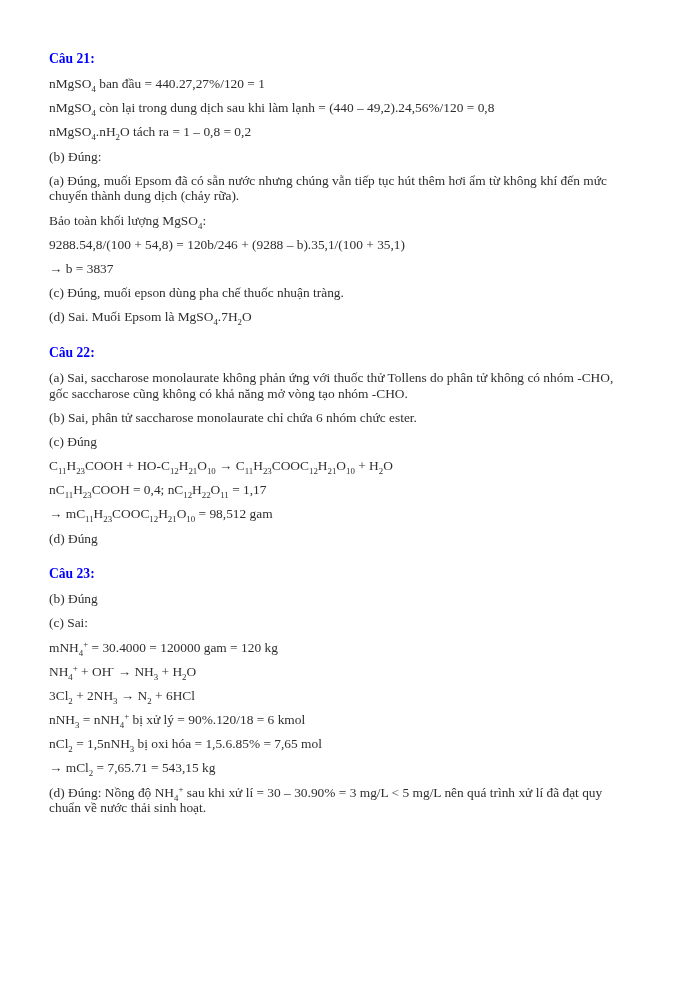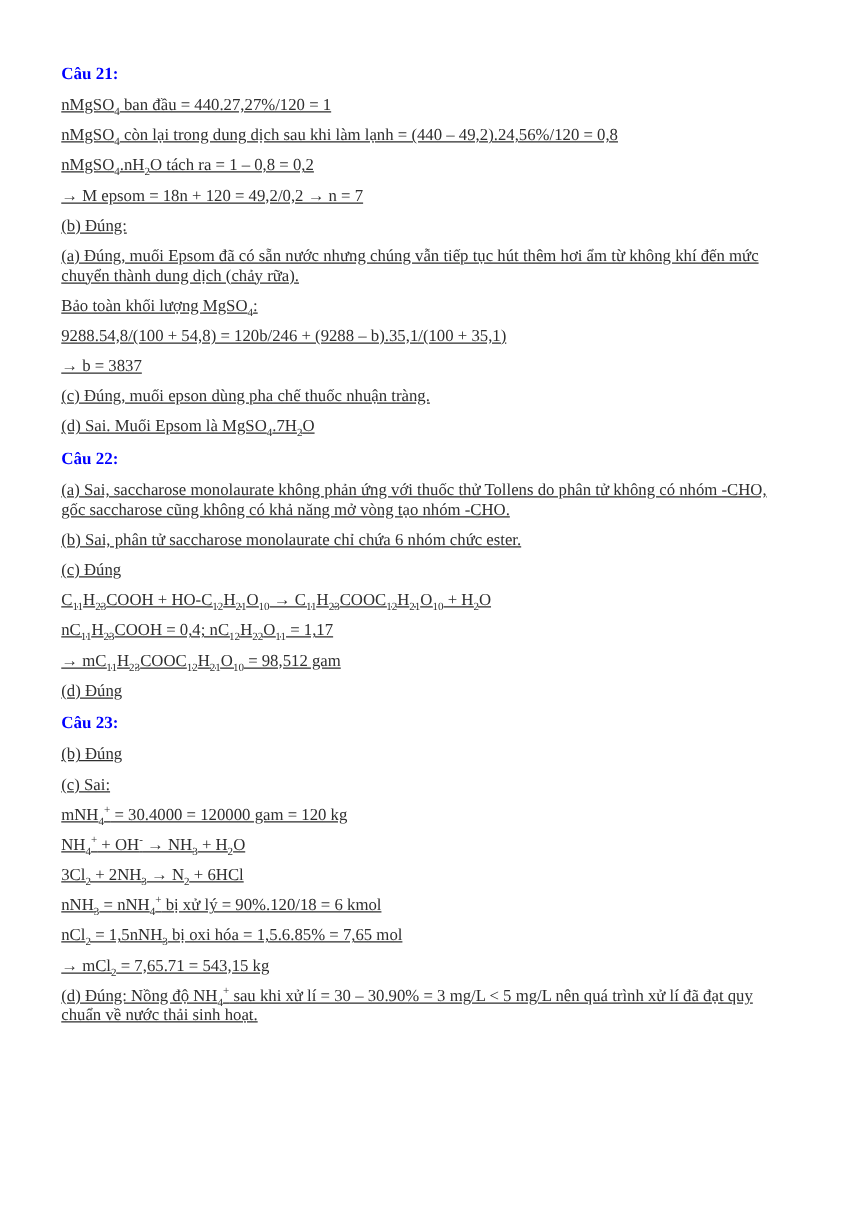--- a/index.html
+++ b/index.html
@@ -12,47 +12,45 @@
   .page{
     width:694px;
     height:878px;
     background:var(--bg);
     color:var(--text);
     font-family:"Liberation Serif","DejaVu Serif",serif;
     font-size:13.4px;
     padding:51px 71px 30px 49px;
     overflow:hidden;
   }
-  .section + .section{margin-top:10px;}
+  .section + .section{margin-top:20px;}
   .section-title{
     color:var(--heading);
     font-size:13.6px;
     font-weight:bold;
     margin:0 0 9px 0;
     font-family:"Liberation Serif","DejaVu Serif",serif;
   }
   .line{
     margin:0 0 8.5px 0;
     line-height:1.17;
-    text-decoration:underline;
   }
   .line sub{font-size:.66em;line-height:0;}
   .line sup{font-size:.66em;line-height:0;}
 </style>
 </head>
 <body>
 
 <div class="page">
 
   <section class="section">
     <h3 class="section-title">Câu 21:</h3>
     <p class="line">nMgSO<sub>4</sub> ban đầu = 440.27,27%/120 = 1</p>
     <p class="line">nMgSO<sub>4</sub> còn lại trong dung dịch sau khi làm lạnh = (440 – 49,2).24,56%/120 = 0,8</p>
     <p class="line">nMgSO<sub>4</sub>.nH<sub>2</sub>O tách ra = 1 – 0,8 = 0,2</p>
-    <p class="line">→ M epsom = 18n + 120 = 49,2/0,2 → n = 7</p>
     <p class="line">(b) Đúng:</p>
     <p class="line">(a) Đúng, muối Epsom đã có sẵn nước nhưng chúng vẫn tiếp tục hút thêm hơi ẩm từ không khí đến mức chuyển thành dung dịch (chảy rữa).</p>
     <p class="line">Bảo toàn khối lượng MgSO<sub>4</sub>:</p>
     <p class="line">9288.54,8/(100 + 54,8) = 120b/246 + (9288 – b).35,1/(100 + 35,1)</p>
     <p class="line">→ b = 3837</p>
     <p class="line">(c) Đúng, muối epson dùng pha chế thuốc nhuận tràng.</p>
     <p class="line">(d) Sai. Muối Epsom là MgSO<sub>4</sub>.7H<sub>2</sub>O</p>
   </section>
 
   <section class="section">

